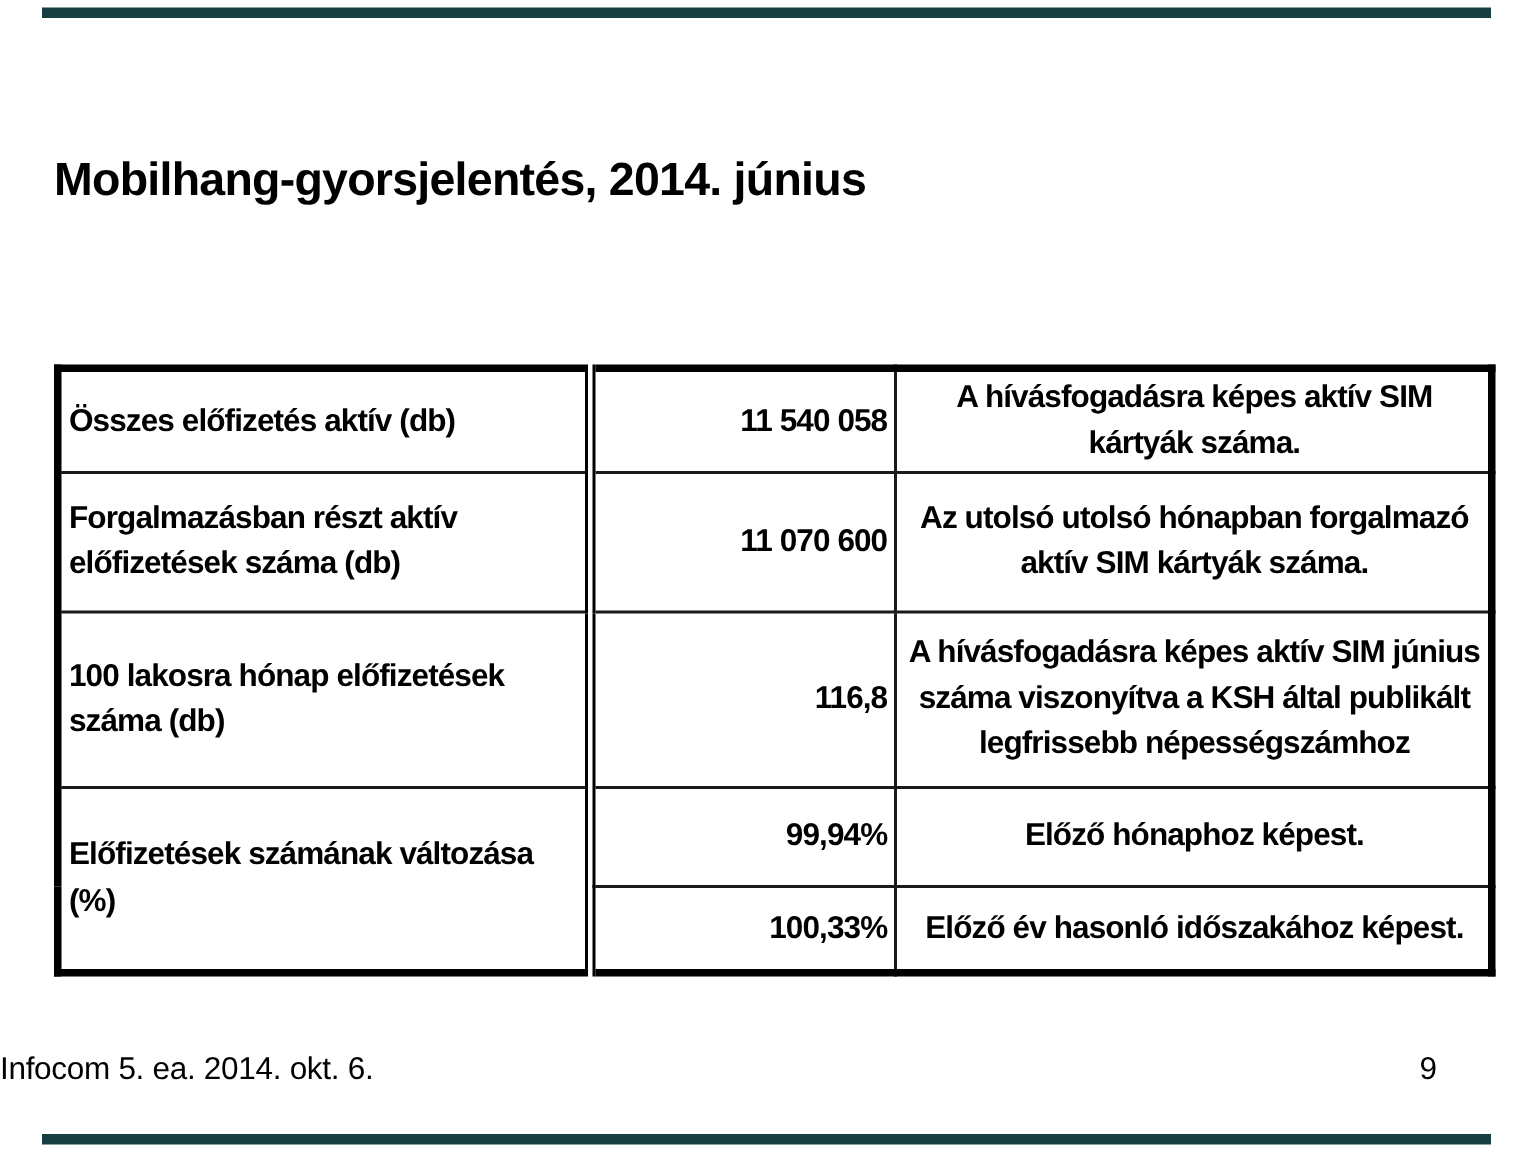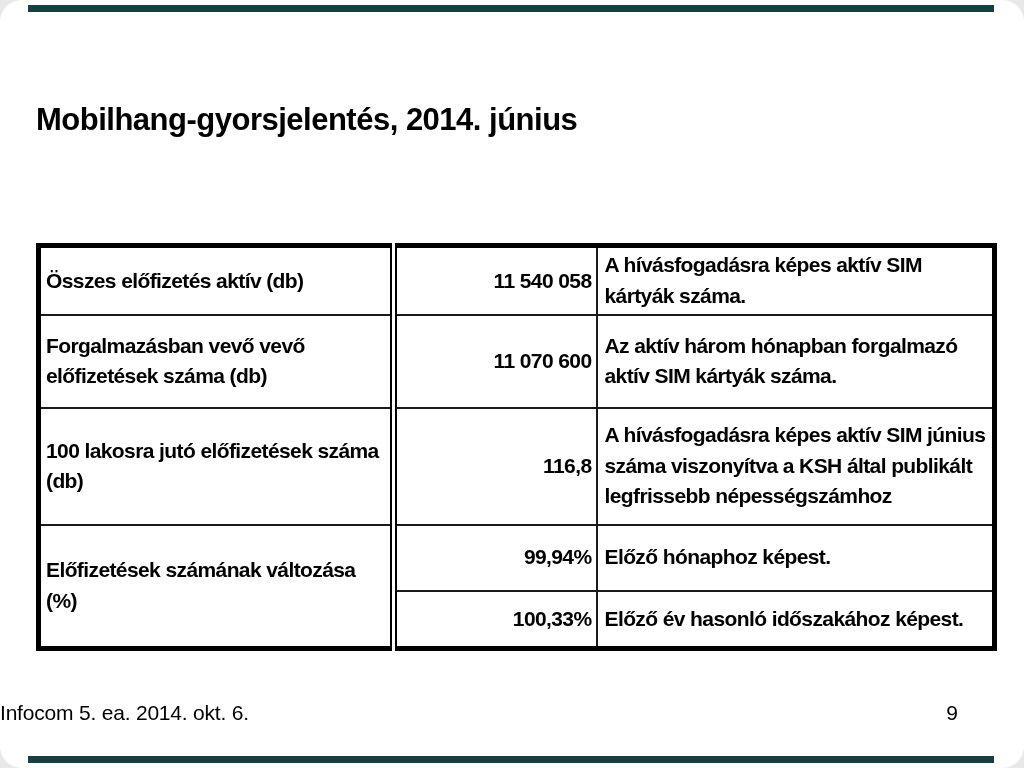--- a/index.html
+++ b/index.html
@@ -4,21 +4,20 @@
 <style>
   html, body { margin: 0; padding: 0; background: #e8e8e8; }
   .slide {
     position: relative;
     width: 1024px;
     height: 768px;
     background: #ffffff;
     overflow: hidden;
     font-family: "Liberation Sans", sans-serif;
     color: #000;
-    border-radius: 22px;
   }
   .accent-bar {
     position: absolute;
     left: 28px;
     width: 966px;
     height: 7px;
     background: #173f41;
   }
   .accent-bar.top { top: 5px; }
   .accent-bar.bottom { top: 756px; }
@@ -65,20 +64,21 @@
   table.summary td.label {
     border-right: 7px double #000;
     padding: 2px 4px 2px 5px;
   }
   table.summary td.value {
     text-align: right;
     padding: 2px 4px;
   }
   table.summary td.desc {
     padding: 2px 4px 2px 7px;
+    text-align: center;
   }
   tr.row-1 { height: 69px; }
   tr.row-2 { height: 93px; }
   tr.row-3 { height: 117px; }
   tr.row-4a { height: 66px; }
   tr.row-4b { height: 58px; }
 
   .footer {
     position: absolute;
     left: 0;
@@ -113,26 +113,26 @@
       <col style="width:203px">
       <col style="width:398px">
     </colgroup>
     <tbody>
       <tr class="row-1">
         <td class="label">Összes előfizetés aktív (db)</td>
         <td class="value">11 540 058</td>
         <td class="desc">A hívásfogadásra képes aktív SIM kártyák száma.</td>
       </tr>
       <tr class="row-2">
-        <td class="label">Forgalmazásban vevő vevő előfizetések száma (db)</td>
+        <td class="label">Forgalmazásban részt aktív előfizetések száma (db)</td>
         <td class="value">11 070 600</td>
-        <td class="desc">Az aktív három hónapban forgalmazó aktív SIM kártyák száma.</td>
+        <td class="desc">Az utolsó utolsó hónapban forgalmazó aktív SIM kártyák száma.</td>
       </tr>
       <tr class="row-3">
-        <td class="label">100 lakosra jutó előfizetések száma (db)</td>
+        <td class="label">100 lakosra hónap előfizetések száma (db)</td>
         <td class="value">116,8</td>
         <td class="desc">A hívásfogadásra képes aktív SIM június száma viszonyítva a KSH által publikált legfrissebb népességszámhoz</td>
       </tr>
       <tr class="row-4a">
         <td class="label" rowspan="2">Előfizetések számának változása (%)</td>
         <td class="value">99,94%</td>
         <td class="desc">Előző hónaphoz képest.</td>
       </tr>
       <tr class="row-4b">
         <td class="value">100,33%</td>

